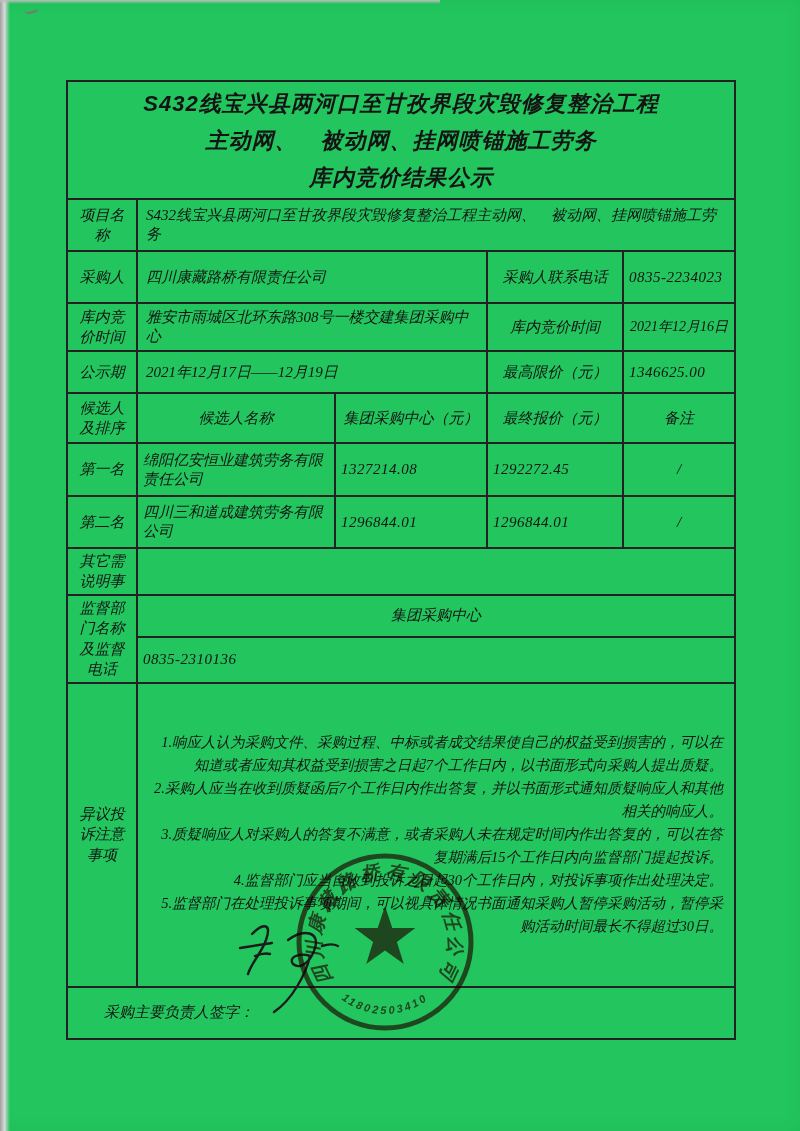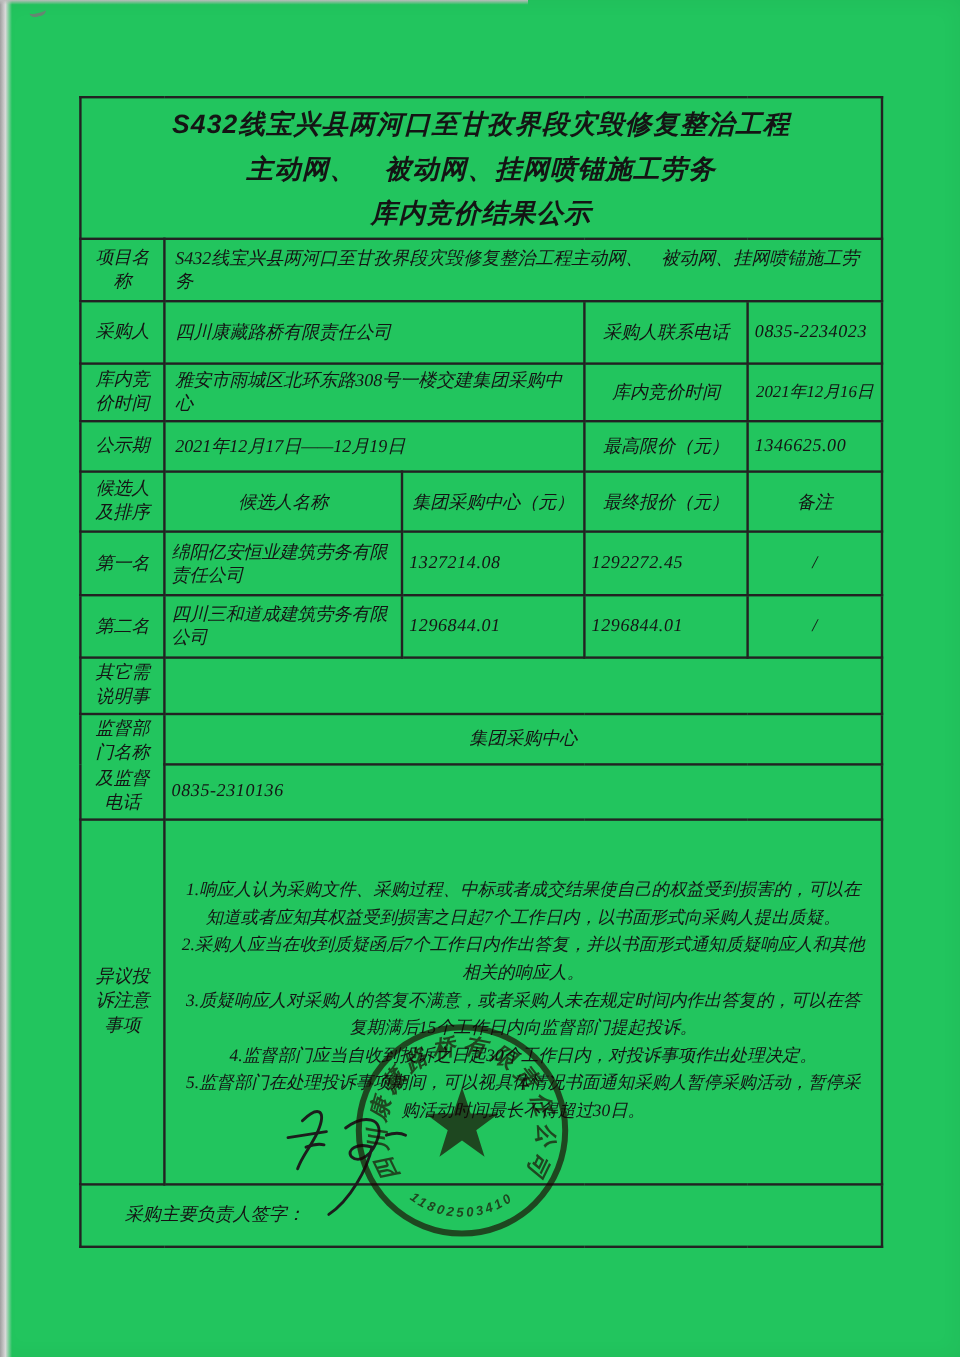--- a/index.html
+++ b/index.html
@@ -58,21 +58,21 @@
   .r-c2 td{height:46px;}
   .r-other td{height:36px;margin-left:48px;}
   .r-supa td{height:36px;}
   .r-supb td{height:40px;border-radius:12px;}
   .r-obj td{height:298px;}
   .r-sign td{height:46px;padding-left:36px;}
   .name-cell{font-size:12.5px;text-align:left;letter-spacing:0;}
   .num{font-size:14px;letter-spacing:.5px;}
   .pre{white-space:pre-wrap;border-radius:19px;}
   .obj-wrap{padding:4px 6px 4px 6px;}
-  .obj-item{font-size:14.5px;line-height:23px;text-align:center;}
+  .obj-item{font-size:14.5px;line-height:23px;text-align:right;}
   .sign-cell{font-size:16px;padding-left:10px;}
   .sig-svg{position:absolute;left:222px;top:916px;pointer-events:none;}
   .seal-svg{position:absolute;left:290px;top:850px;mix-blend-mode:multiply;opacity:.9;pointer-events:none;}
   .seal-text{font-family:"Liberation Sans","DejaVu Sans",sans-serif;font-weight:700;}
 </style>
 </head>
 <body>
 
 <div class="paper">
   <div class="scan-edge-left"></div>

